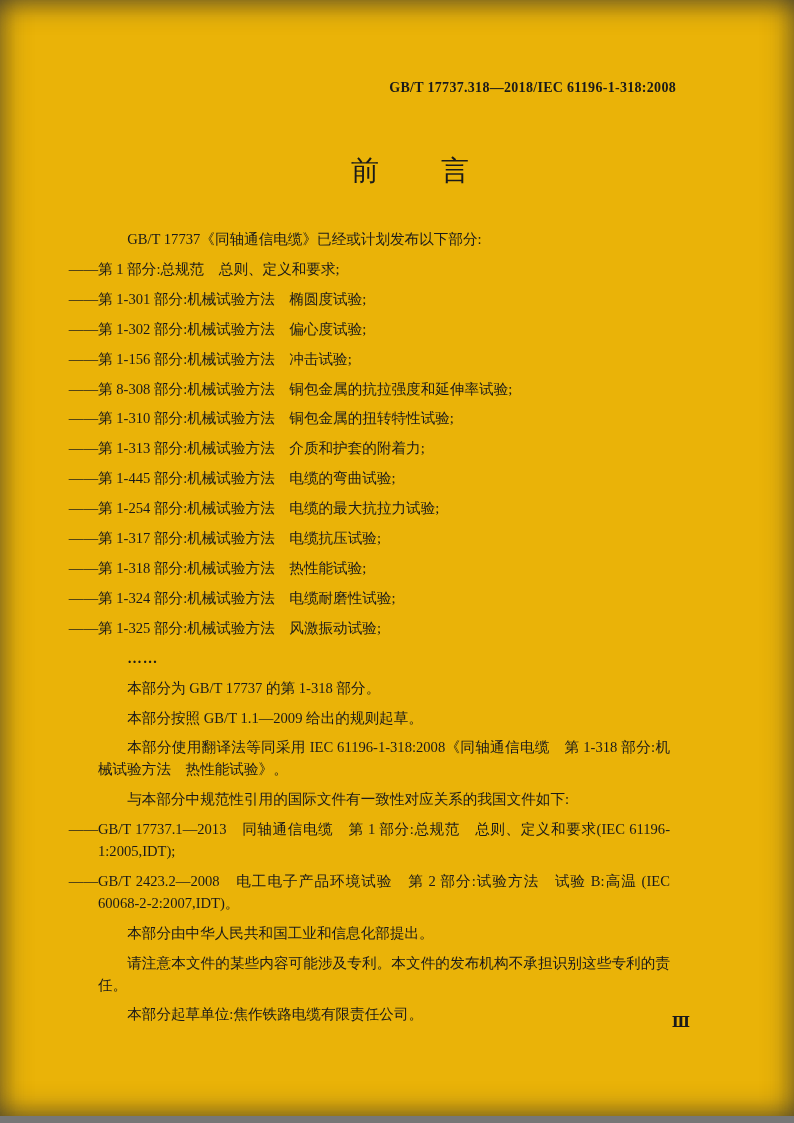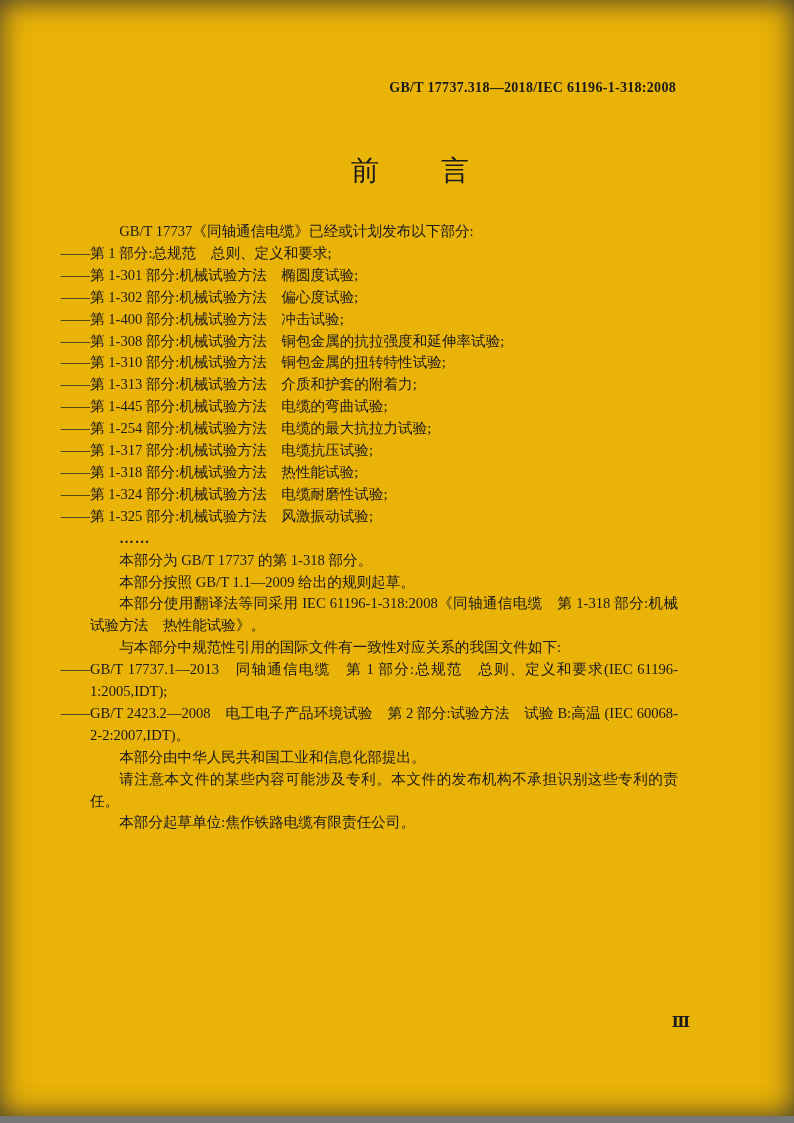--- a/index.html
+++ b/index.html
@@ -45,21 +45,21 @@
   .body-block {
     position: absolute;
     top: 221px;
     left: 90px;
     width: 588px;
     font-size: 14.6px;
     line-height: 21.9px;
     text-align: justify;
   }
   .body-block p {
-    margin: 0;
+    margin: 8px;
     padding: 0;
   }
   .para {
     text-indent: 2em;
   }
   .list-item,
   .ref-item {
     padding-left: 4em;
     text-indent: -2em;
   }
@@ -85,22 +85,22 @@
 
   <h1 class="doc-title">前　　言</h1>
 
   <div class="body-block">
 
     <p class="para">GB/T 17737《同轴通信电缆》已经或计划发布以下部分:</p>
 
     <p class="list-item">——第 1 部分:总规范　总则、定义和要求;</p>
     <p class="list-item">——第 1-301 部分:机械试验方法　椭圆度试验;</p>
     <p class="list-item">——第 1-302 部分:机械试验方法　偏心度试验;</p>
-    <p class="list-item">——第 1-400 部分:机械试验方法　冲击试验;</p>
-    <p class="list-item">——第 1-308 部分:机械试验方法　铜包金属的抗拉强度和延伸率试验;</p>
+    <p class="list-item">——第 1-156 部分:机械试验方法　冲击试验;</p>
+    <p class="list-item">——第 8-308 部分:机械试验方法　铜包金属的抗拉强度和延伸率试验;</p>
     <p class="list-item">——第 1-310 部分:机械试验方法　铜包金属的扭转特性试验;</p>
     <p class="list-item">——第 1-313 部分:机械试验方法　介质和护套的附着力;</p>
     <p class="list-item">——第 1-445 部分:机械试验方法　电缆的弯曲试验;</p>
     <p class="list-item">——第 1-254 部分:机械试验方法　电缆的最大抗拉力试验;</p>
     <p class="list-item">——第 1-317 部分:机械试验方法　电缆抗压试验;</p>
     <p class="list-item">——第 1-318 部分:机械试验方法　热性能试验;</p>
     <p class="list-item">——第 1-324 部分:机械试验方法　电缆耐磨性试验;</p>
     <p class="list-item">——第 1-325 部分:机械试验方法　风激振动试验;</p>
 
     <p class="ellipsis-line">……</p>

